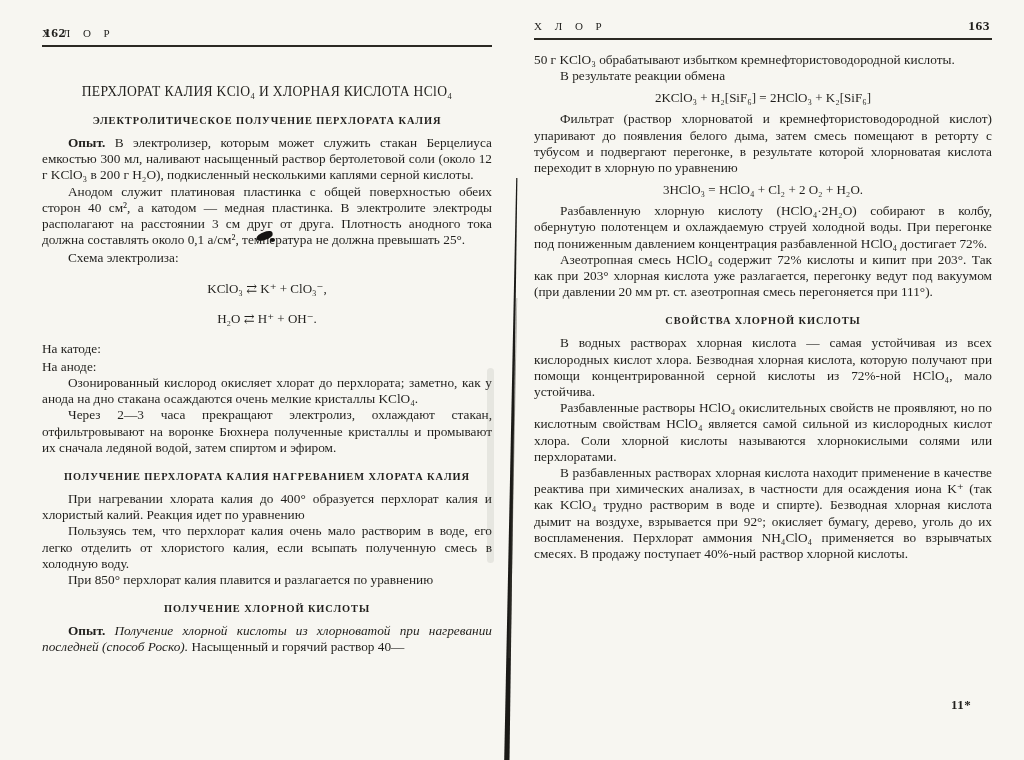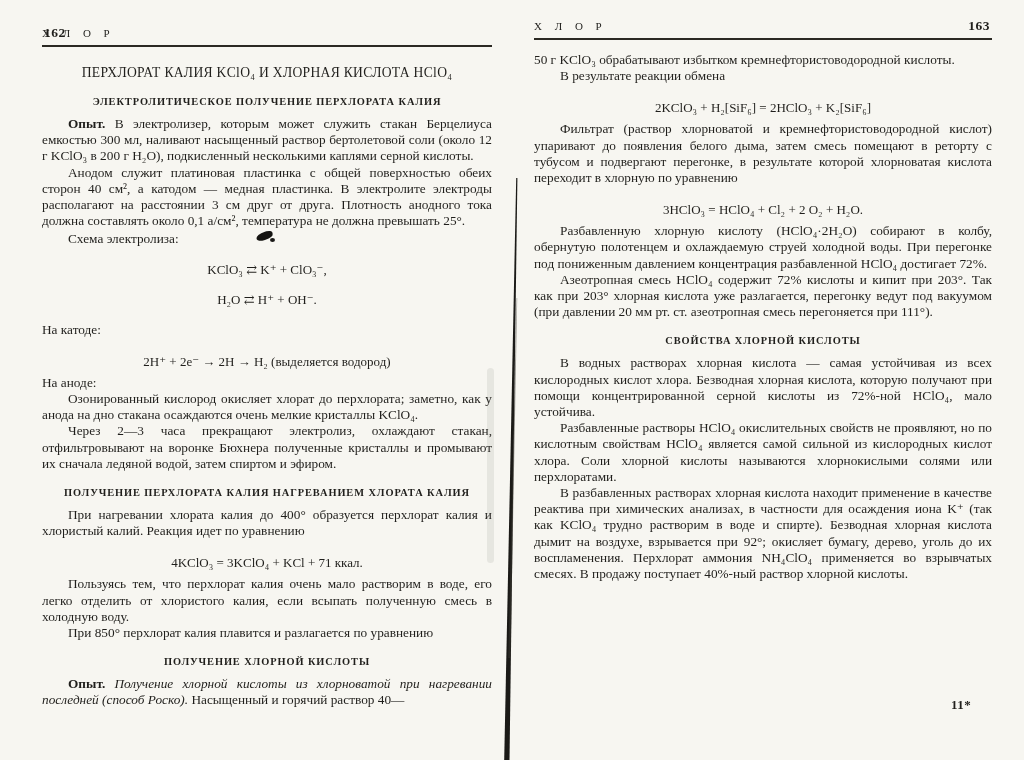--- a/index.html
+++ b/index.html
@@ -14,30 +14,30 @@
   .page { position:absolute; }
   #left-page  { left:42px;  top:24px; width:450px; }
   #right-page { left:534px; top:17px; width:458px; }
 
   .header { position:relative; height:21px; border-bottom:2px solid #2b2923; margin-bottom:0; }
   .header .num { position:absolute; top:1px; font-size:13.5px; font-weight:bold; letter-spacing:0.5px; }
   .header .num.left-num  { left:2px; }
   .header .num.right-num { right:2px; }
   .header .run { text-align:left; font-size:11px; letter-spacing:5px; padding-top:3px; font-weight:normal; }
 
-  .title { text-align:center; font-size:13.6px; letter-spacing:0.3px; margin-top:18px; white-space:nowrap; }
+  .title { text-align:center; font-size:13.6px; letter-spacing:0.3px; margin-top:37px; white-space:nowrap; }
   .sechead {
     text-align:center; font-weight:bold; font-size:10.4px;
     letter-spacing:0.9px; margin-top:15px; margin-bottom:9px; white-space:nowrap;
   }
   p { margin:0; text-align:justify; font-size:13.3px; line-height:16.2px; }
   .ind { text-indent:26px; }
   .lead { font-weight:bold; }
   .ital { font-style:italic; }
-  .eq { text-align:center; font-size:13px; line-height:16px; margin:16px 0 5px 0; }
+  .eq { text-align:center; font-size:13px; line-height:16px; margin:6px 0 5px 0; }
   .eq-tight { margin:14px 0; }
   .labelline { font-size:13.3px; line-height:16.2px; margin-top:2px; }
 
   
   #gutter-shadow { position:absolute; left:500px; top:178px; width:24px; height:582px; pointer-events:none; }
   #ink-blot {
     position:absolute; left:256px; top:232px; width:17px; height:8px;
     background:#151412; border-radius:65% 35% 55% 45%;
     transform:rotate(-16deg);
   }
@@ -70,31 +70,29 @@
   <p class="ind"><span class="lead">Опыт.</span><span> В электролизер, которым может служить стакан Берцелиуса емкостью 300 мл, наливают насыщенный раствор бертолетовой соли (около 12 г KClO₃ в 200 г H₂O), подкисленный несколькими каплями серной кислоты.</span></p>
 
   <p class="ind">Анодом служит платиновая пластинка с общей поверхностью обеих сторон 40 см², а катодом — медная пластинка. В электролите электроды располагают на расстоянии 3 см друг от друга. Плотность анодного тока должна составлять около 0,1 а/см², температура не должна превышать 25°.</p>
 
   <p class="ind labelline">Схема электролиза:</p>
 
   <div class="eq eq-tight">KClO₃ ⇄ K⁺ + ClO₃⁻,</div>
   <div class="eq eq-tight">H₂O ⇄ H⁺ + OH⁻.</div>
 
   <p class="labelline">На катоде:</p>
-  <div class="eq">2H⁺ + 2e⁻ → 2H → H₂   (выделяется водород)</div>
 
   <p class="labelline">На аноде:</p>
 
   <p class="ind">Озонированный кислород окисляет хлорат до перхлората; заметно, как у анода на дно стакана осаждаются очень мелкие кристаллы KClO₄.</p>
   <p class="ind">Через 2—3 часа прекращают электролиз, охлаждают стакан, отфильтровывают на воронке Бюхнера полученные кристаллы и промывают их сначала ледяной водой, затем спиртом и эфиром.</p>
 
   <div class="sechead">ПОЛУЧЕНИЕ ПЕРХЛОРАТА КАЛИЯ НАГРЕВАНИЕМ ХЛОРАТА КАЛИЯ</div>
 
   <p class="ind">При нагревании хлората калия до 400° образуется перхлорат калия и хлористый калий. Реакция идет по уравнению</p>
-  <div class="eq">4KClO₃ = 3KClO₄ + KCl + 71 ккал.</div>
 
   <p class="ind">Пользуясь тем, что перхлорат калия очень мало растворим в воде, его легко отделить от хлористого калия, если всыпать полученную смесь в  холодную  воду.</p>
   <p class="ind">При 850° перхлорат калия плавится и разлагается по уравнению</p>
 
   <div class="sechead">ПОЛУЧЕНИЕ ХЛОРНОЙ КИСЛОТЫ</div>
 
   <p class="ind"><span class="lead">Опыт.</span><span class="ital"> Получение хлорной кислоты из хлорноватой при нагревании последней (способ Роско).</span><span> Насыщенный и горячий раствор 40—</span></p>
 </div>
 
 <div class="page" id="right-page">

